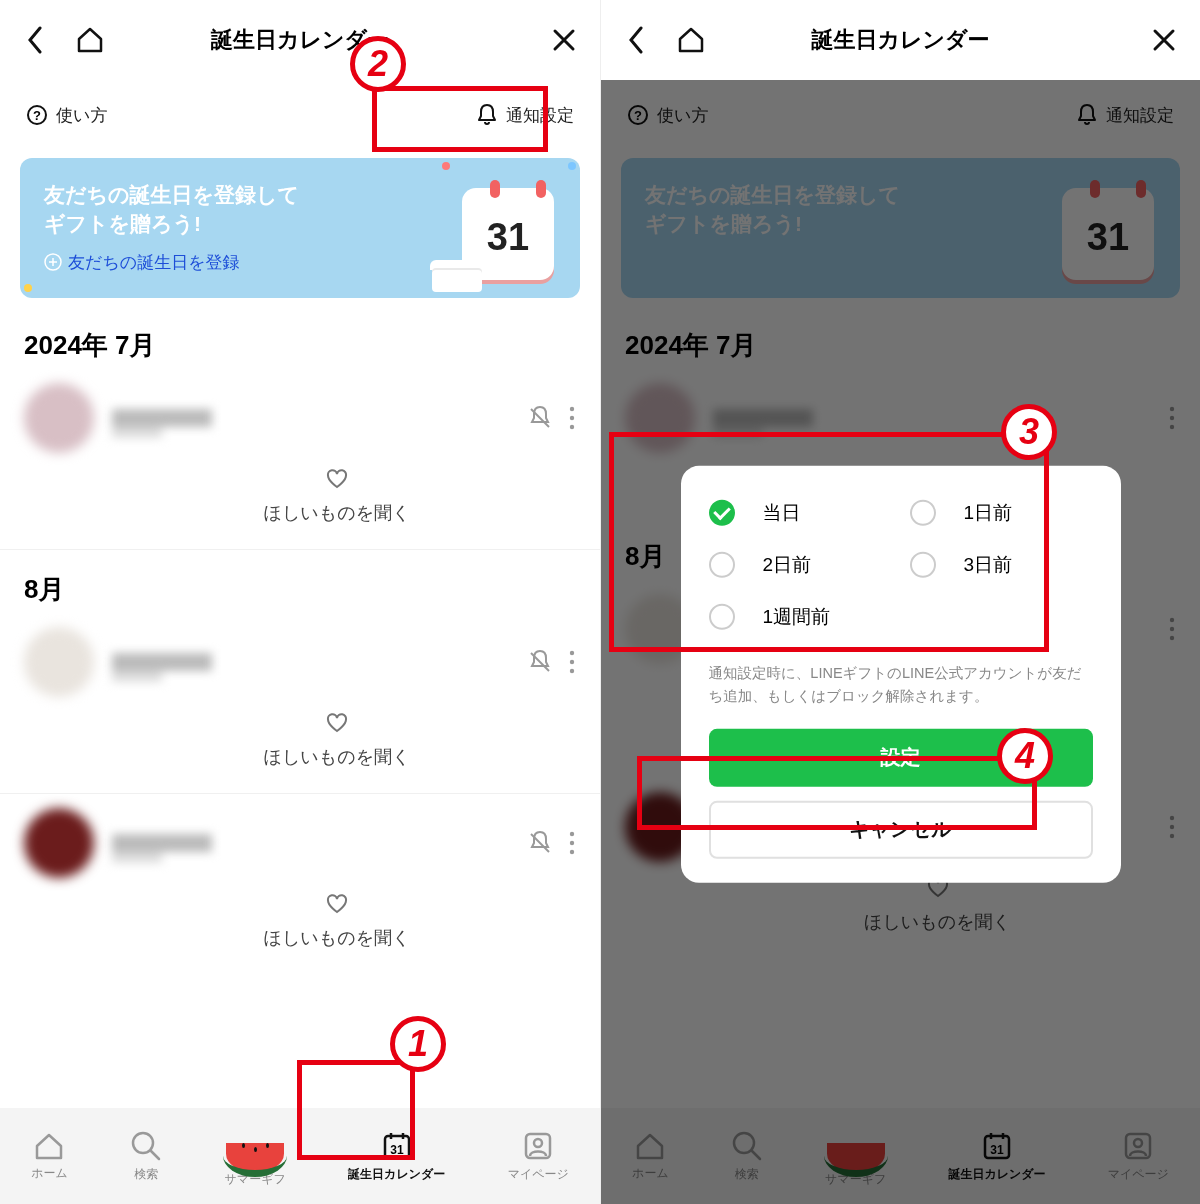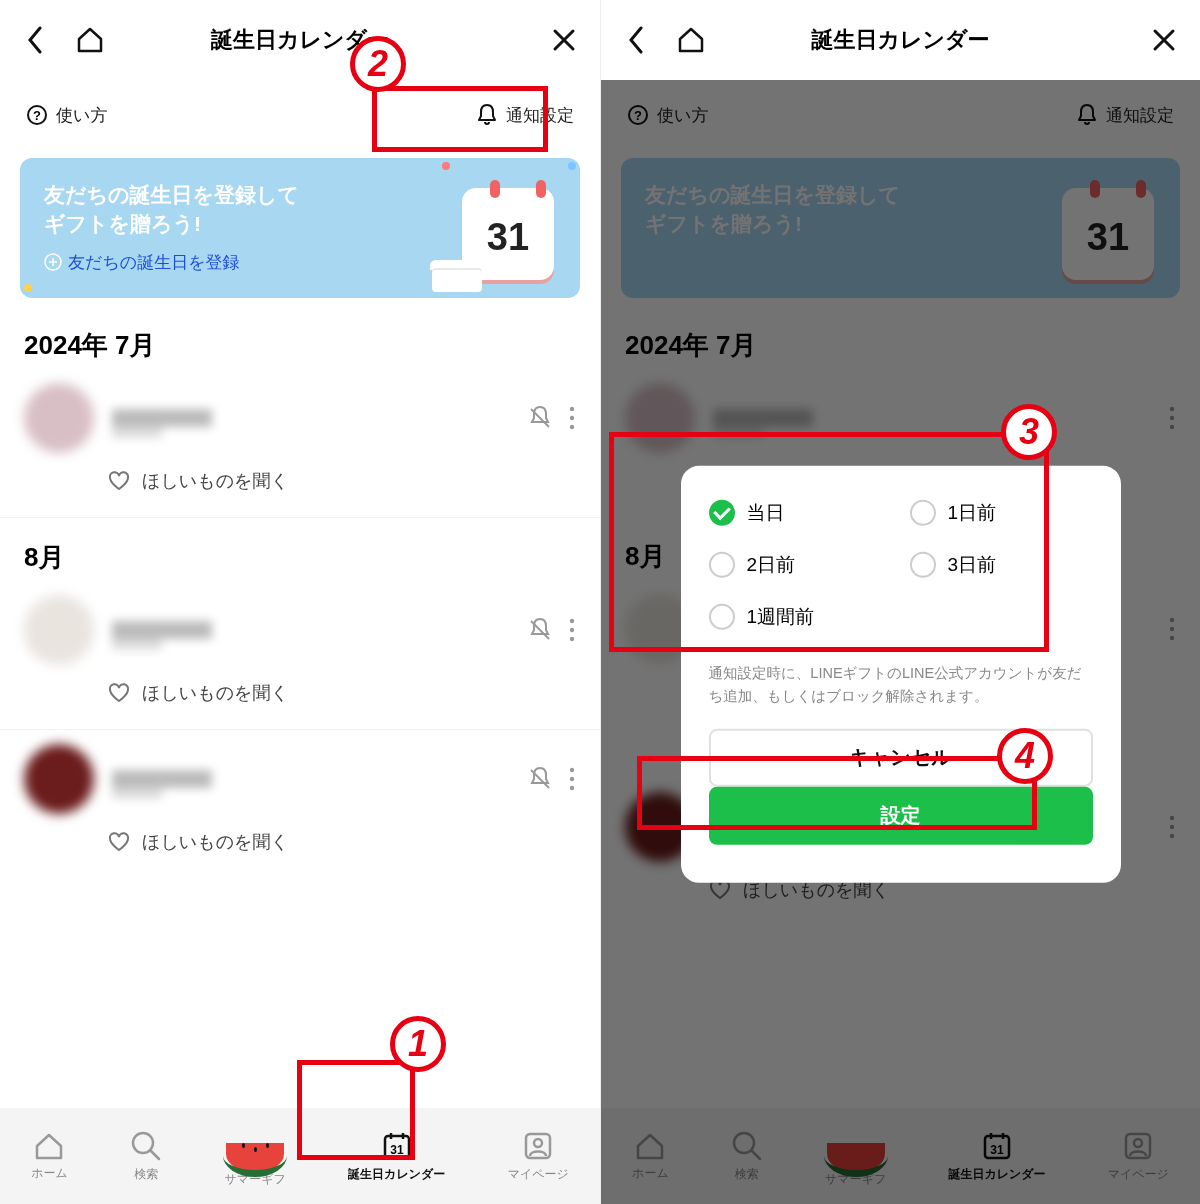--- a/index.html
+++ b/index.html
@@ -38,38 +38,38 @@
 
 .month-title { font-size: 26px; font-weight: 800; padding: 22px 24px 6px; }
 
 
 .friend { display:flex; align-items:center; padding: 14px 24px; gap: 18px; }
 .avatar { width:70px; height:70px; border-radius:50%; background:#d8bfc5; filter: blur(6px); }
 .avatar.a2{ background:#e9e4de; }
 .avatar.a3{ background:#6b1c1c; }
 .friend-name { flex:1; filter: blur(5px); height: 40px; background: linear-gradient(#bbb,#bbb) left center/100px 18px no-repeat, linear-gradient(#ddd,#ddd) left bottom/50px 12px no-repeat; }
 .friend-actions { display:flex; align-items:center; gap: 14px; }
-.wish-row { display:flex; align-items:center; gap: 12px; padding: 2px 34px 24px 108px; color:#444; font-size:18px; border-bottom: 1px solid #f0f0f0; }
+.wish-row { display:flex; align-items:center; gap: 12px; padding: 2px 34px 24px 108px; color:#444; font-size:18px; border-bottom: 1px solid #f0f0f0; flex-direction: column; }
 
 
 .nav { position:absolute; bottom:0; left:0; right:0; height: 96px; background:#f4f4f4; display:flex; align-items:center; justify-content:space-around; }
 .nav-item { display:flex; flex-direction:column; align-items:center; gap:4px; color:#888; font-size:12px; }
 .nav-item.active { color:#111; font-weight:700; }
 .watermelon { width:58px; height:48px; position:relative; margin-bottom:-6px; }
 .wm-flesh{ position:absolute; bottom:0; left:0; width:58px; height:30px; background:#e8423d; border-radius:0 0 60px 60px / 0 0 40px 40px; }
 .wm-rind{ position:absolute; bottom:-4px; left:-3px; width:64px; height:32px; border-radius:0 0 66px 66px / 0 0 44px 44px; border-bottom:7px solid #256e36; }
 .wm-seed{ position:absolute; width:3px; height:5px; background:#111; border-radius:50%; }
 .s1{left:16px;top:18px;} .s2{left:28px;top:22px;} .s3{left:40px;top:18px;}
 
 
 .dialog { position:absolute; left:50%; top:56%; transform:translate(-50%,-50%); width: 440px; background:#fff; border-radius: 18px; padding: 28px 28px 24px; z-index:20; }
 .dialog-title { text-align:center; font-size:24px; font-weight:800; margin-bottom: 14px; }
 .dialog-sub { font-size:17px; color:#222; line-height:1.5; margin-bottom: 20px; }
 .options { display:grid; grid-template-columns: 1fr 1fr; gap: 26px 18px; padding: 6px 0 16px; }
-.option { display:flex; align-items:center; gap:12px; font-size:19px; }
+.option { display:flex; align-items:center; gap:28px; font-size:19px; }
 .radio { width:26px; height:26px; border-radius:50%; border:2px solid #ccc; flex-shrink:0; }
 .radio.checked { border-color:#1dbf4b; background:#1dbf4b; position:relative; }
 .radio.checked::after { content:""; position:absolute; left:6px; top:2px; width:7px; height:12px; border-right:3px solid #fff; border-bottom:3px solid #fff; transform:rotate(45deg); }
 .dialog-note { font-size:14.5px; color:#888; line-height:1.6; margin: 16px 0 20px; }
 .btn { width:100%; height:58px; border-radius:8px; font-size:20px; font-weight:700; display:flex; align-items:center; justify-content:center; cursor:pointer; }
 .btn-primary { background:#1dbf4b; color:#fff; margin-bottom: 14px; }
 .btn-secondary { background:#fff; color:#111; border:2px solid #e0e0e0; }
 
 
 .callout { position:absolute; z-index:50; pointer-events:none; }
@@ -419,26 +419,26 @@
         <div class="option">
             <div class="radio"></div>
             <span>3日前</span>
           </div>
         <div class="option">
             <div class="radio"></div>
             <span>1週間前</span>
           </div>
       </div>
       <div class="dialog-note">通知設定時に、LINEギフトのLINE公式アカウントが友だち追加、もしくはブロック解除されます。</div>
+      <div class="btn btn-primary">
+          <span>設定</span>
+        </div>
       <div class="btn btn-secondary">
           <span>キャンセル</span>
         </div>
-      <div class="btn btn-primary">
-          <span>設定</span>
-        </div>
     </div>
 
     <div class="callout" style="left:8px; top:432px;">
         <div class="call-box" style="width:440px; height:220px;"></div>
       </div>
     <div class="callout" style="left:400px; top:404px;">
         <div class="call-num">3</div>
       </div>
     <div class="callout" style="left:36px; top:756px;">
         <div class="call-box" style="width:400px; height:74px;"></div>

